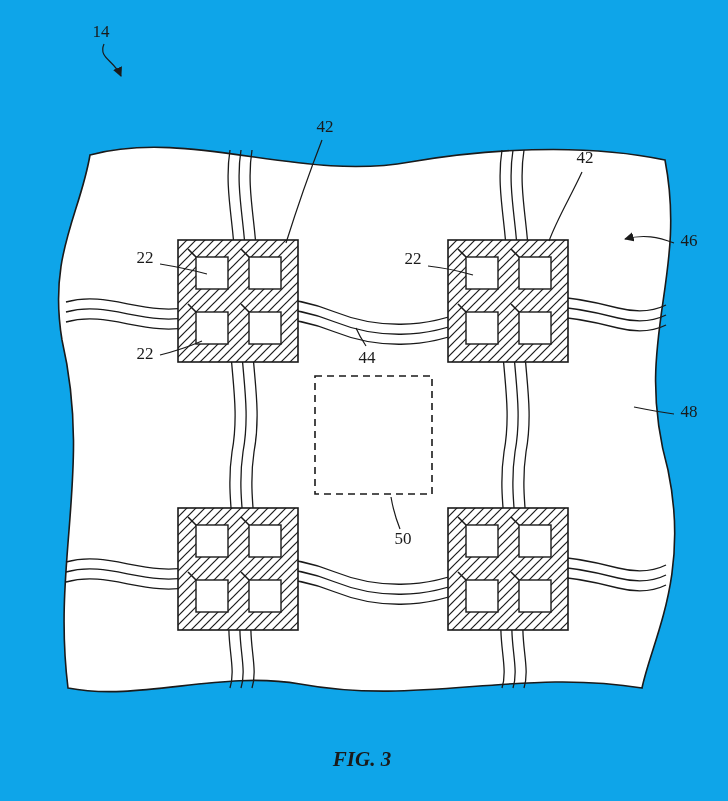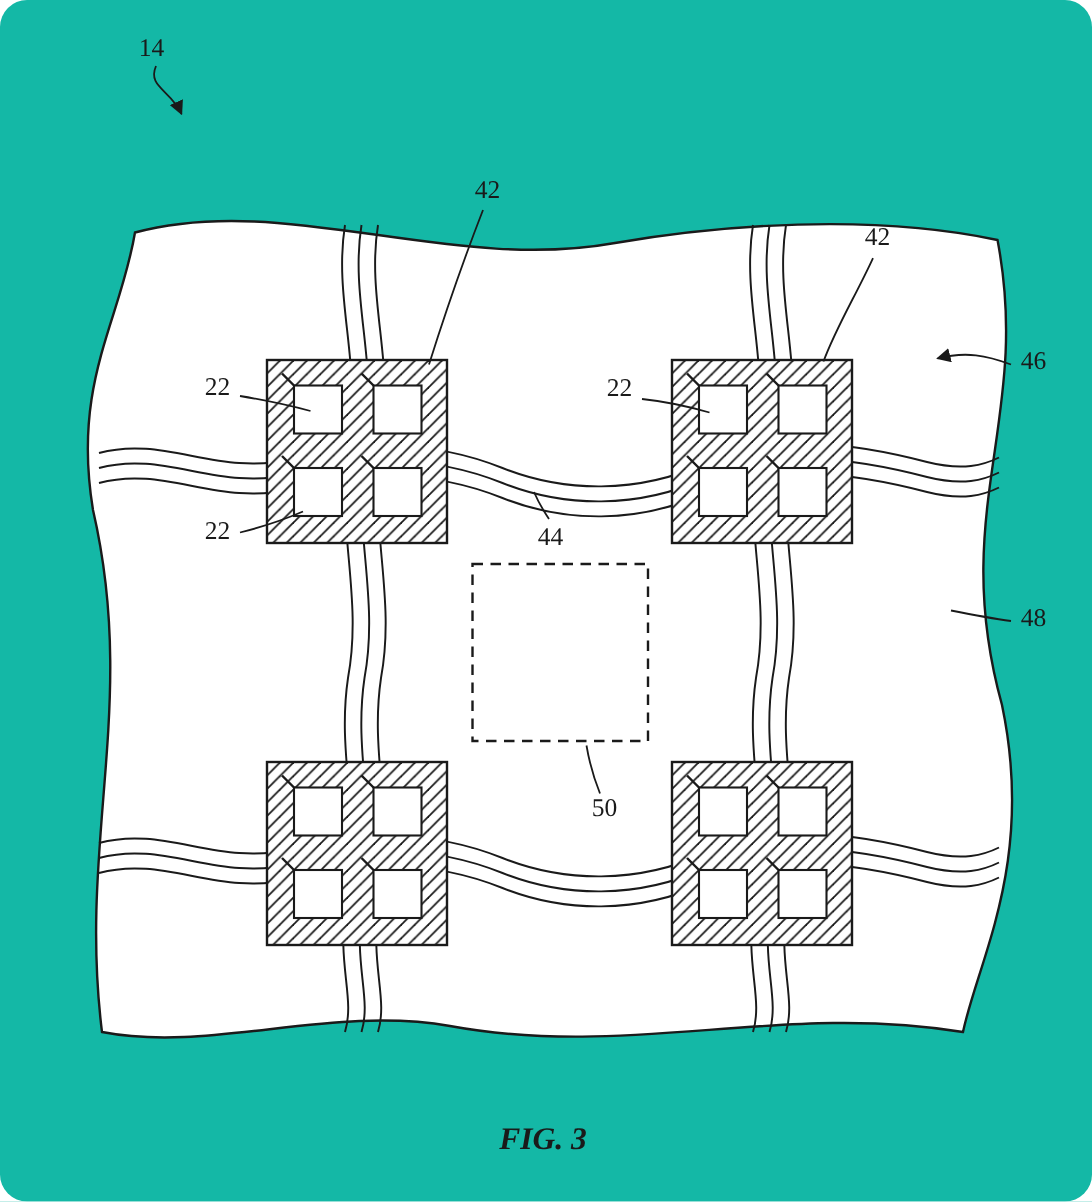--- a/index.html
+++ b/index.html
@@ -4,23 +4,22 @@
 <style>
   html, body {
     margin: 0;
     padding: 0;
     background: #ffffff;
   }
   .page {
     position: relative;
     width: 728px;
     height: 801px;
-    background: #14b8a6;
+    background: #0ea5e9;
     overflow: hidden;
-    border-radius: 18px;
   }
   svg { display: block; }
   text.ref {
     font-family: "Liberation Serif", serif;
     font-size: 17px;
     fill: #1a1a1a;
   }
   text.caption {
     font-family: "Liberation Serif", serif;
     font-size: 21px;

